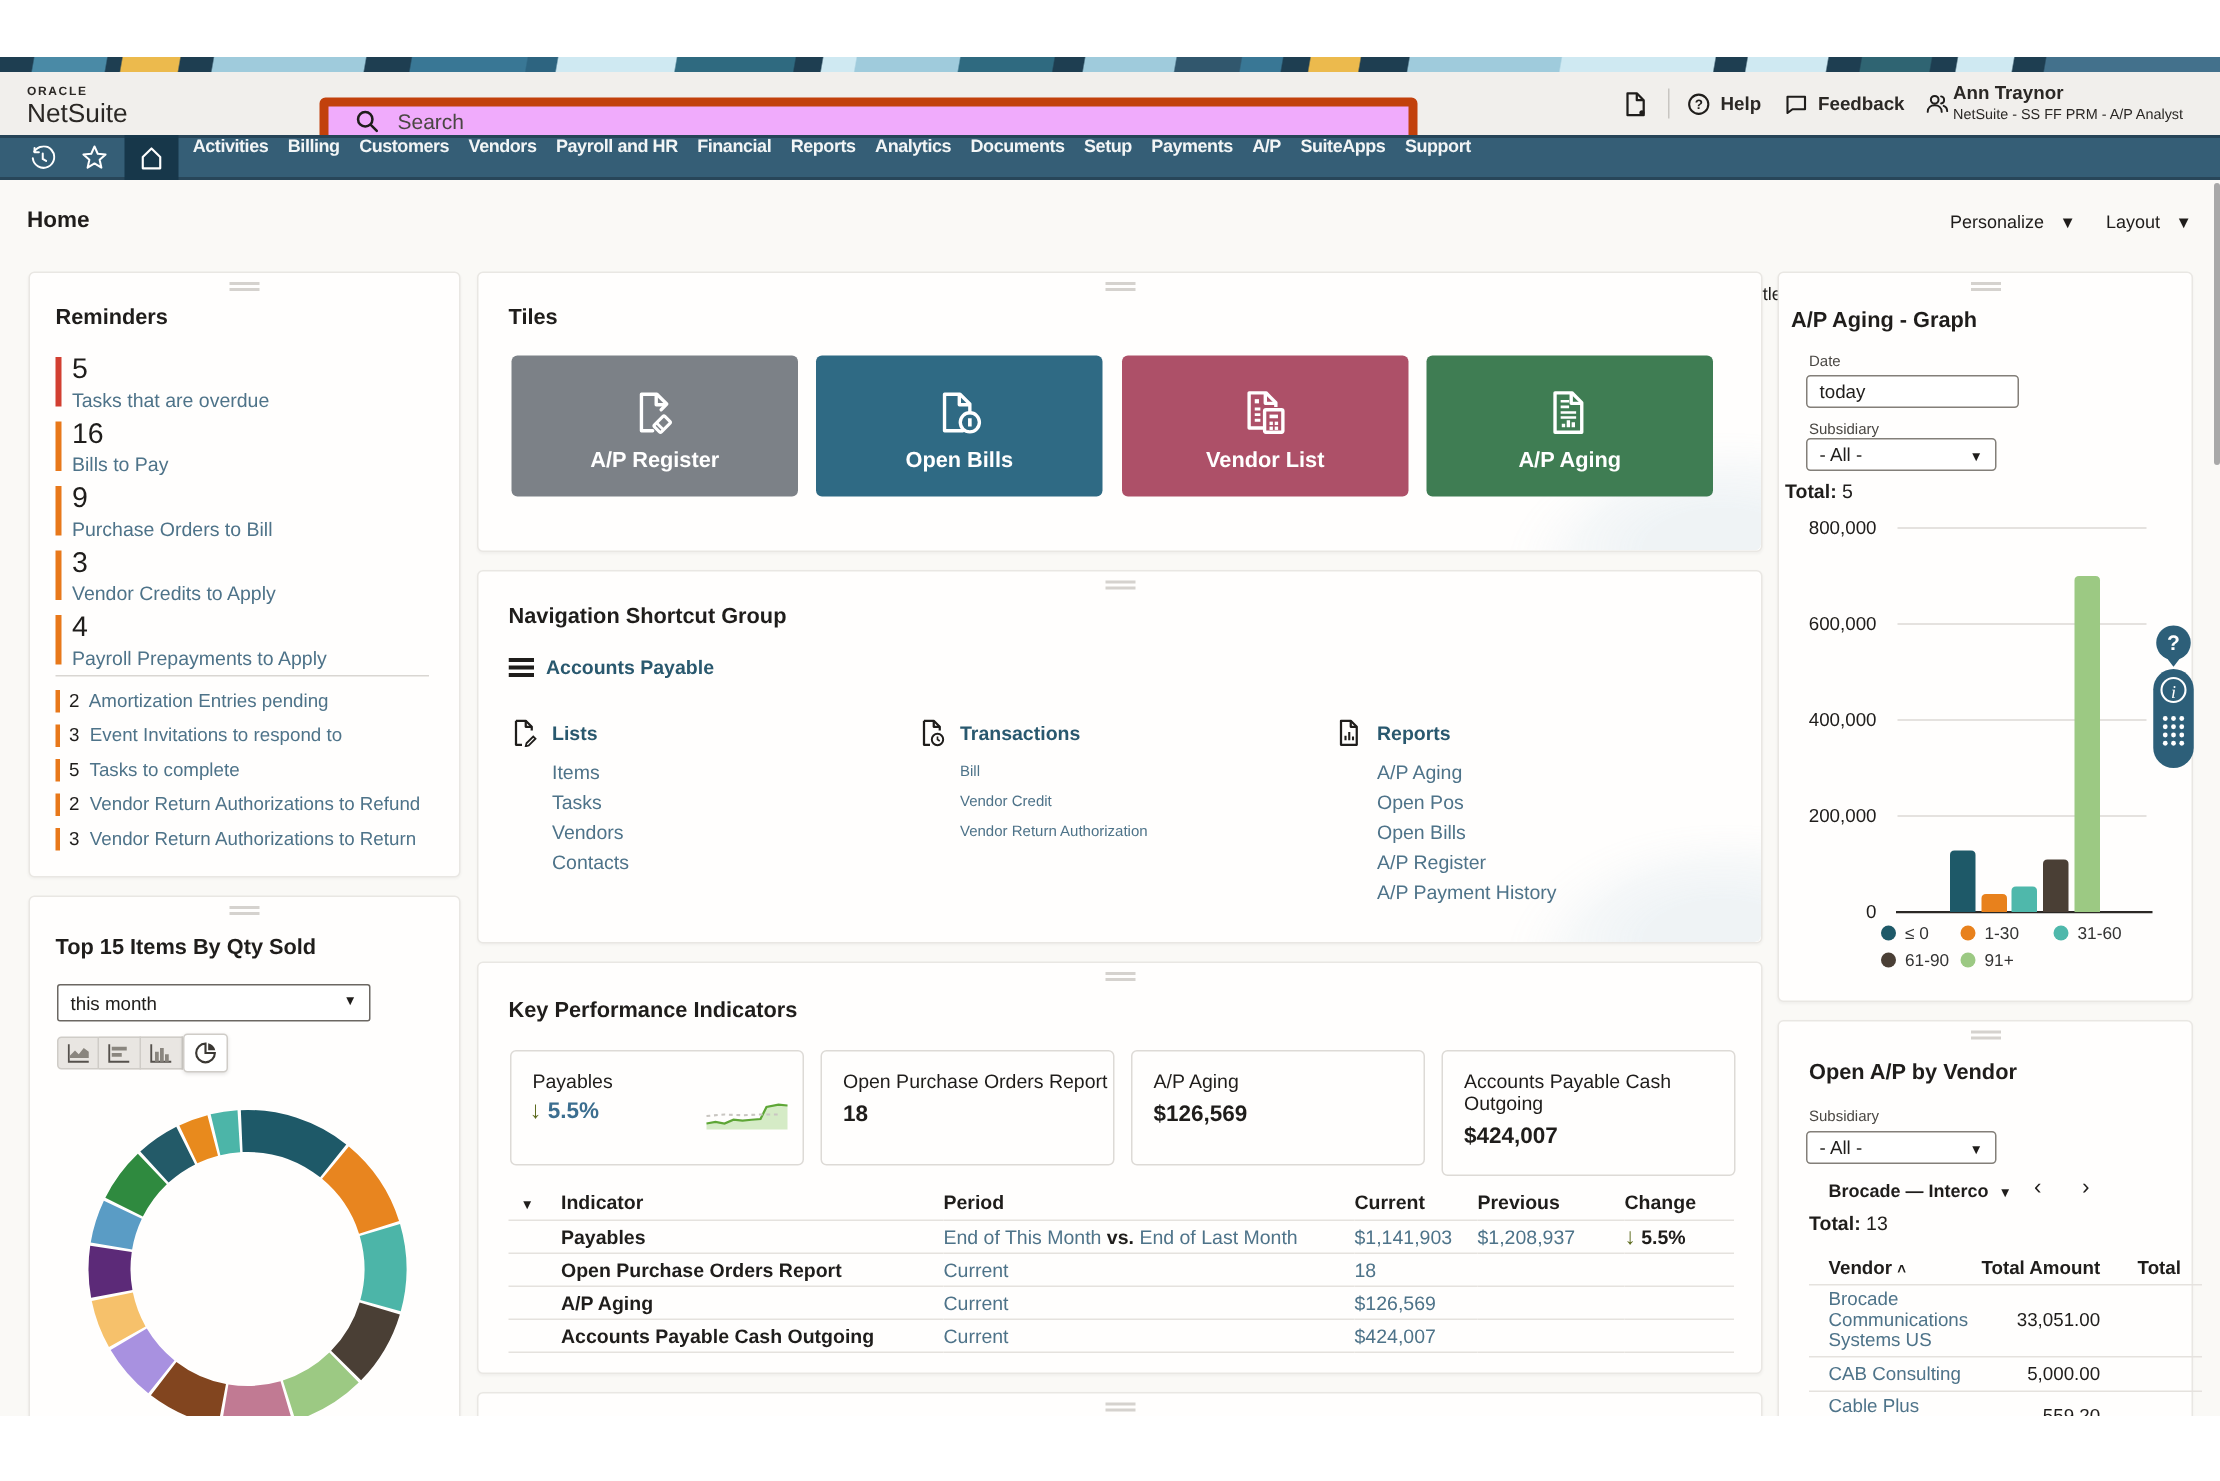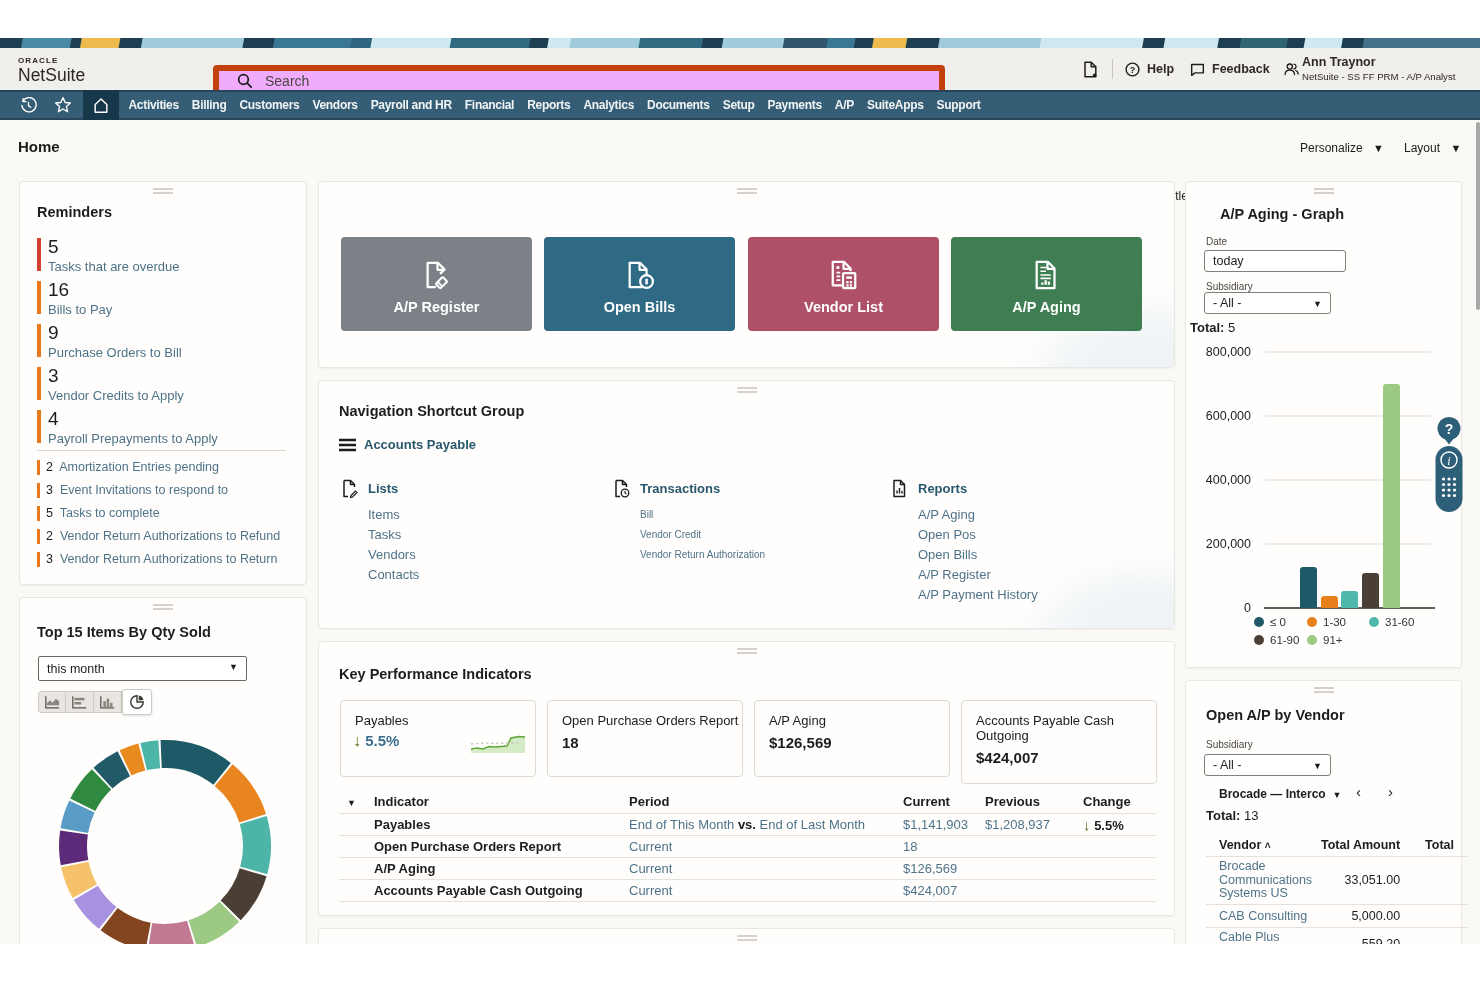--- a/index.html
+++ b/index.html
@@ -30,21 +30,21 @@
 #searchbox span { margin-left:12px; font-size:14px; color:#4a4743; }
 .hicons { position:absolute; top:0; height:42px; display:flex; align-items:center; color:#2b2825; }
 .hic-label { font-size:12.5px; font-weight:bold; margin-left:7px; }
 #user-block { position:absolute; left:1302px; top:7px; }
 #user-block .uname { font-size:12.5px; font-weight:bold; color:#2b2825; }
 #user-block .urole { font-size:9.6px; color:#2b2825; margin-top:2px; }
 
 #nav { position:absolute; left:0; top:52px; width:1480px; height:30px; background:#355e76; color:#fff; box-shadow:inset 0 2px 0 rgba(24,42,55,0.5), inset 0 -2px 0 rgba(24,42,55,0.45); }
 #nav .navicon { position:absolute; top:0; height:30px; display:flex; align-items:center; justify-content:center; }
 #homebox { position:absolute; left:83px; top:0; width:36px; height:30px; background:#17374a; display:flex; align-items:center; justify-content:center; }
-.navmenu { position:absolute; left:122px; top:0; height:30px; display:flex; align-items:center; }
+.navmenu { position:absolute; left:122px; top:0; height:30px; display:flex; }
 .navmenu span { font-size:12px; font-weight:bold; color:#f2f5f6; padding:0 6.5px; letter-spacing:-0.3px; white-space:nowrap; }
 
 #content { position:absolute; left:0; top:82px; width:1480px; height:824px; background:#faf9f6; overflow:hidden; }
 #homerow { position:absolute; left:0; top:0; width:1480px; height:48px; }
 #homerow .home { position:absolute; left:18px; top:18px; font-size:15px; font-weight:bold; color:#1f1d1b; }
 #homerow .rctl { position:absolute; top:21px; font-size:12px; color:#1f1d1b; }
 .card { position:absolute; background:#fffefd; border:1px solid #e9e7e3; border-radius:4px; box-shadow:0 1px 2px rgba(0,0,0,0.04); }
 .draghandle { position:absolute; top:6px; left:50%; width:20px; margin-left:-10px; }
 .draghandle div { height:2px; background:#d5d2ce; margin-bottom:2px; }
 .ptitle { font-size:14.5px; font-weight:bold; color:#1f1d1b; }
@@ -276,20 +276,21 @@
       <div style="position:absolute;right:0;bottom:0;width:175px;height:80px;border-radius:0 0 4px 0;overflow:hidden;opacity:0.4;
         -webkit-mask-image:radial-gradient(ellipse at 85% 100%, #000 25%, transparent 72%);">
         <div style="position:absolute;right:-30px;bottom:-38px;width:210px;height:125px;
           background:
            radial-gradient(ellipse at 80% 110%, rgba(150,185,205,0.38) 0 55%, rgba(150,185,205,0) 75%);"></div>
       </div>
       <div class="draghandle">
           <div></div>
           <div></div>
         </div>
+      <div class="ptitle" style="margin:22px 0 0 20px;">Tiles</div>
       <div class="tile" style="left:22px;background:#7c8187;">
         <svg width="30" height="30" viewBox="0 0 32 32">
             <path d="M6 3 H17 L24 10 L20 14 M6 3 V29 H14" fill="none" stroke="#fff" stroke-width="2.4" stroke-linejoin="round" stroke-linecap="round"></path>
             <path d="M16.5 3.5 V10.5 H23.5" fill="none" stroke="#fff" stroke-width="2.4" stroke-linejoin="round"></path>
             <g transform="rotate(45 22 23)">
               <rect x="18.5" y="19.5" width="7" height="10.5" fill="none" stroke="#fff" stroke-width="2.2" rx="1"></rect>
               <line x1="18.5" y1="27" x2="25.5" y2="27" stroke="#fff" stroke-width="2"></line>
             </g>
           </svg>
         <div class="tlabel">A/P Register</div>
@@ -461,21 +462,21 @@
           <div></div>
           <div></div>
         </div>
     </div>
 
     <div class="card" id="apgraph">
       <div class="draghandle">
           <div></div>
           <div></div>
         </div>
-      <div class="ptitle" style="margin:24px 0 0 34px;">A/P Aging - Graph</div>
+      <div class="ptitle" style="margin:24px 0 0 8px;">A/P Aging - Graph</div>
       <div class="flabel" style="margin:14px 0 0 20px;">Date</div>
       <div class="finput" style="position:absolute;left:18px;top:68px;width:142px;height:22px;"><span style="margin-left:8px;line-height:21px;">today</span></div>
       <div class="flabel" style="position:absolute;left:20px;top:99px;">Subsidiary</div>
       <div class="finput" style="position:absolute;left:18px;top:110px;width:127px;height:22px;"><span style="margin-left:8px;line-height:21px;">- All -</span><span style="position:absolute;right:8px;top:6px;font-size:9px;">▼</span></div>
       <div style="position:absolute;left:4px;top:138px;font-size:13px;color:#1f1d1b;"><b>Total:</b> 5</div>
       <svg id="barchart" width="258" height="320" viewBox="0 0 258 320" style="position:absolute;left:0px;top:160px;">
           <text x="65" y="14" text-anchor="end" font-size="12.5" fill="#1f1d1b" font-family="Liberation Sans">800,000</text>
           <line x1="79" y1="10" x2="245" y2="10" stroke="#dcd9d5" stroke-width="1"></line>
           <text x="65" y="78" text-anchor="end" font-size="12.5" fill="#1f1d1b" font-family="Liberation Sans">600,000</text>
           <line x1="79" y1="74" x2="245" y2="74" stroke="#dcd9d5" stroke-width="1"></line>

